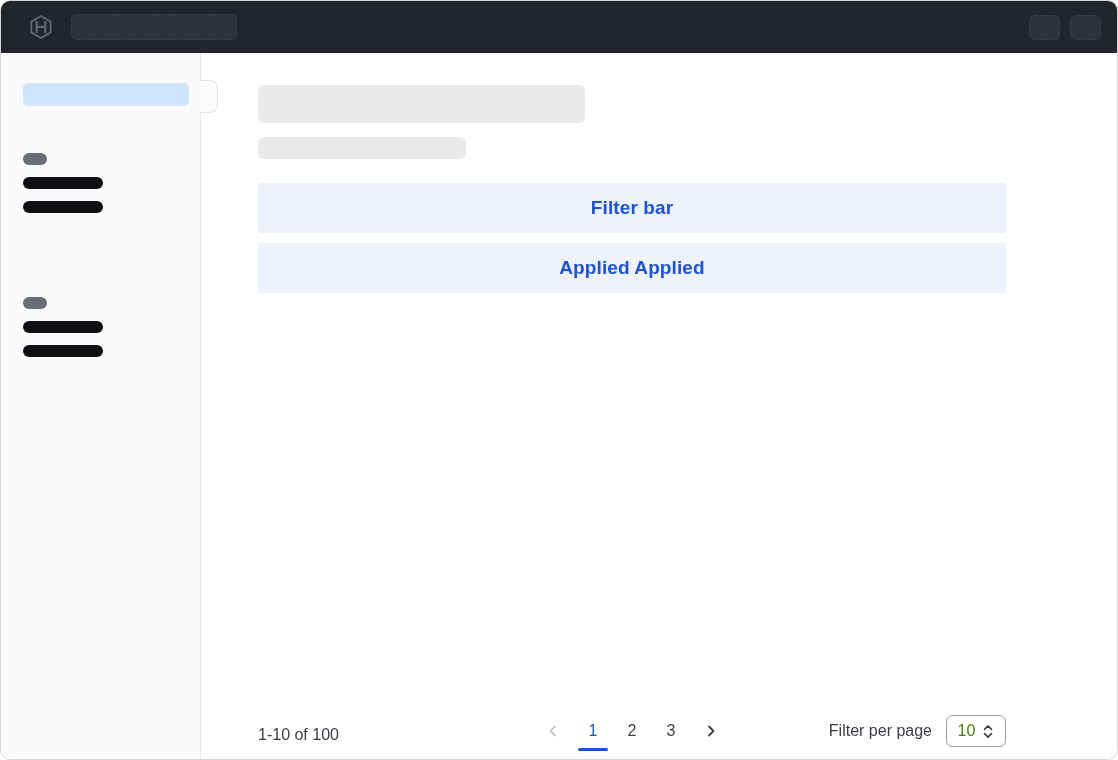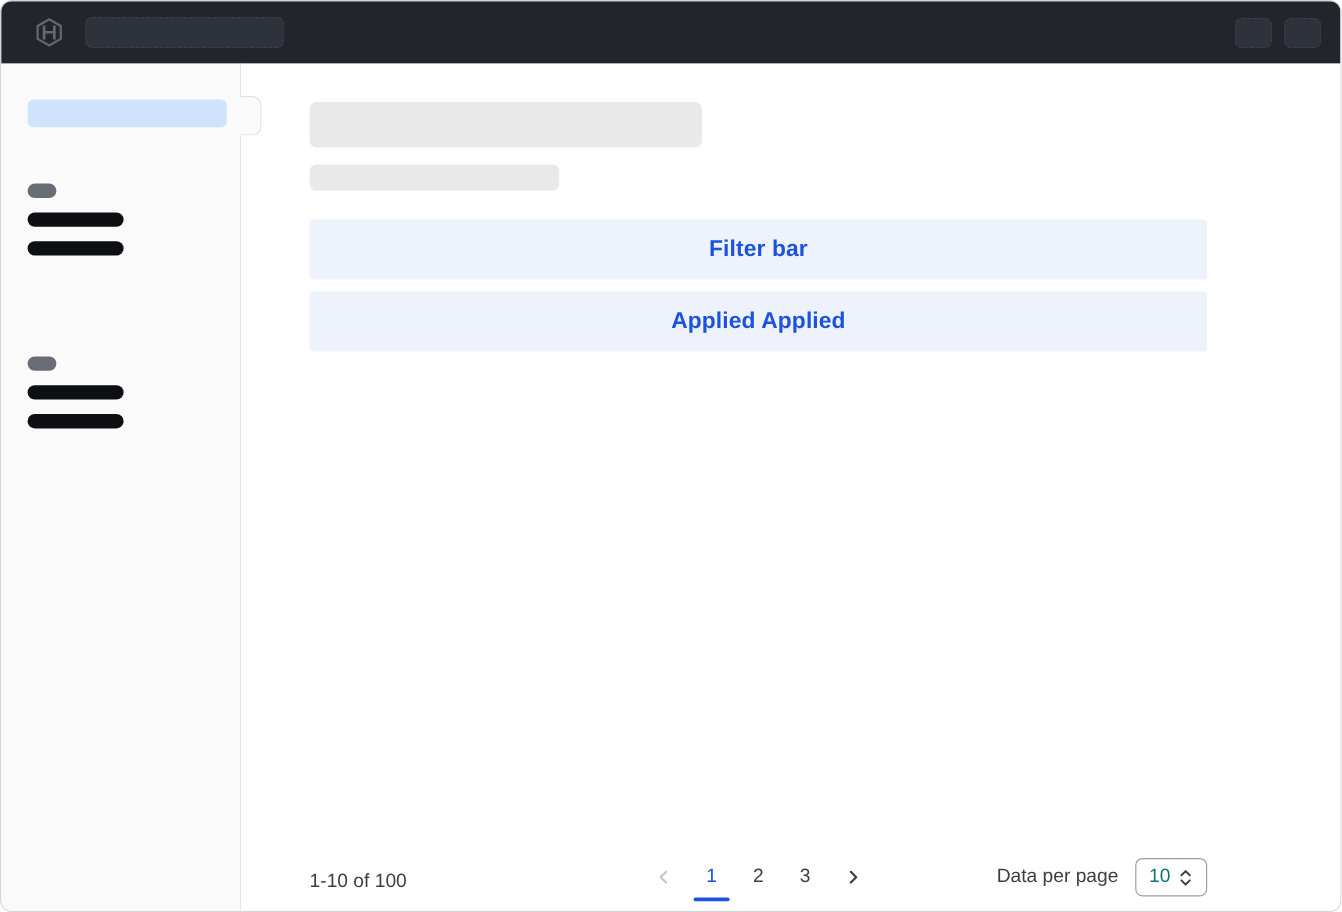--- a/index.html
+++ b/index.html
@@ -37,21 +37,21 @@
   
   .pagination{position:absolute;left:57px;top:656px;width:748px;height:44px;display:flex;align-items:center;justify-content:space-between;}
   .page-range{font-size:16px;color:#3b3e45;margin-top:8px;}
   .pager{position:absolute;left:50%;transform:translateX(-50%);display:flex;align-items:center;gap:21px;}
   .pager-btn{width:20px;height:20px;display:flex;align-items:center;justify-content:center;background:none;border:none;padding:0;cursor:pointer;}
   .page{position:relative;font-size:16px;color:#3b3e45;min-width:12px;text-align:center;padding:0 3px;cursor:pointer;}
   .page.active{color:#1c53dd;}
   .page.active::after{content:"";position:absolute;left:-6px;right:-6px;bottom:-11px;height:3px;background:#1c53dd;border-radius:2px;}
   .per-page{display:flex;align-items:center;gap:14px;}
   .per-page-label{font-size:16px;color:#3b3e45;}
-  .per-page-select{width:60px;height:32px;border:1px solid #9ba0a6;border-radius:6px;background:#fff;display:flex;align-items:center;justify-content:center;gap:7px;font-size:16px;color:#0f766e;cursor:pointer;box-sizing:border-box;}
+  .per-page-select{width:60px;height:32px;border:1px solid #9ba0a6;border-radius:6px;background:#fff;display:flex;align-items:center;justify-content:center;gap:7px;font-size:16px;color:#4d7c0f;cursor:pointer;box-sizing:border-box;}
 </style>
 </head>
 <body>
 
 <div class="window">
 
   <div class="navbar">
     <div class="logo-wrap">
       <svg width="26" height="26" viewBox="0 0 24 24">
         <path d="M12 1.9 L20.9 7.05 V16.95 L12 22.1 L3.1 16.95 V7.05 Z" fill="none" stroke="#63676f" stroke-width="1.7"></path>
@@ -107,21 +107,21 @@
           <span class="page">2</span>
           <span class="page">3</span>
           <button class="pager-btn" aria-label="next page">
             <svg width="16" height="16" viewBox="0 0 16 16" fill="none" stroke="#3b3e45" stroke-width="1.8" stroke-linecap="round" stroke-linejoin="round">
                 <path d="M6 3.5 L10.5 8 L6 12.5"></path>
               </svg>
           </button>
         </div>
 
         <div class="per-page">
-          <span class="per-page-label">Data per page</span>
+          <span class="per-page-label">Filter per page</span>
           <div class="per-page-select">
             <span>10</span>
             <span style="display:flex;">
               <svg width="12" height="15" viewBox="0 0 12 15" fill="none" stroke="#3b3e45" stroke-width="1.6" stroke-linecap="round" stroke-linejoin="round">
                 <path d="M2.5 5.4 L6 1.9 L9.5 5.4"></path>
                 <path d="M2.5 9.6 L6 13.1 L9.5 9.6"></path>
               </svg>
             </span>
           </div>
         </div>

